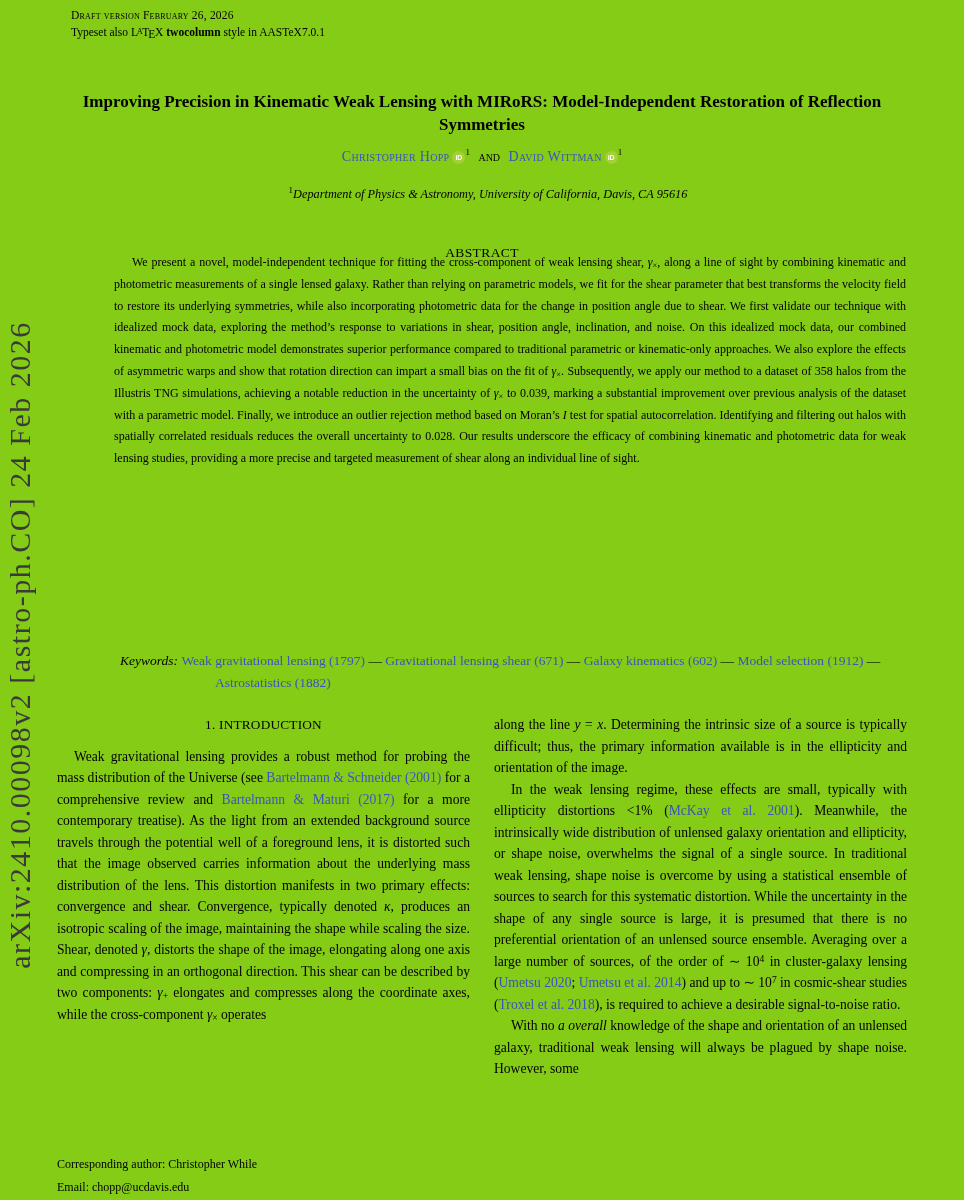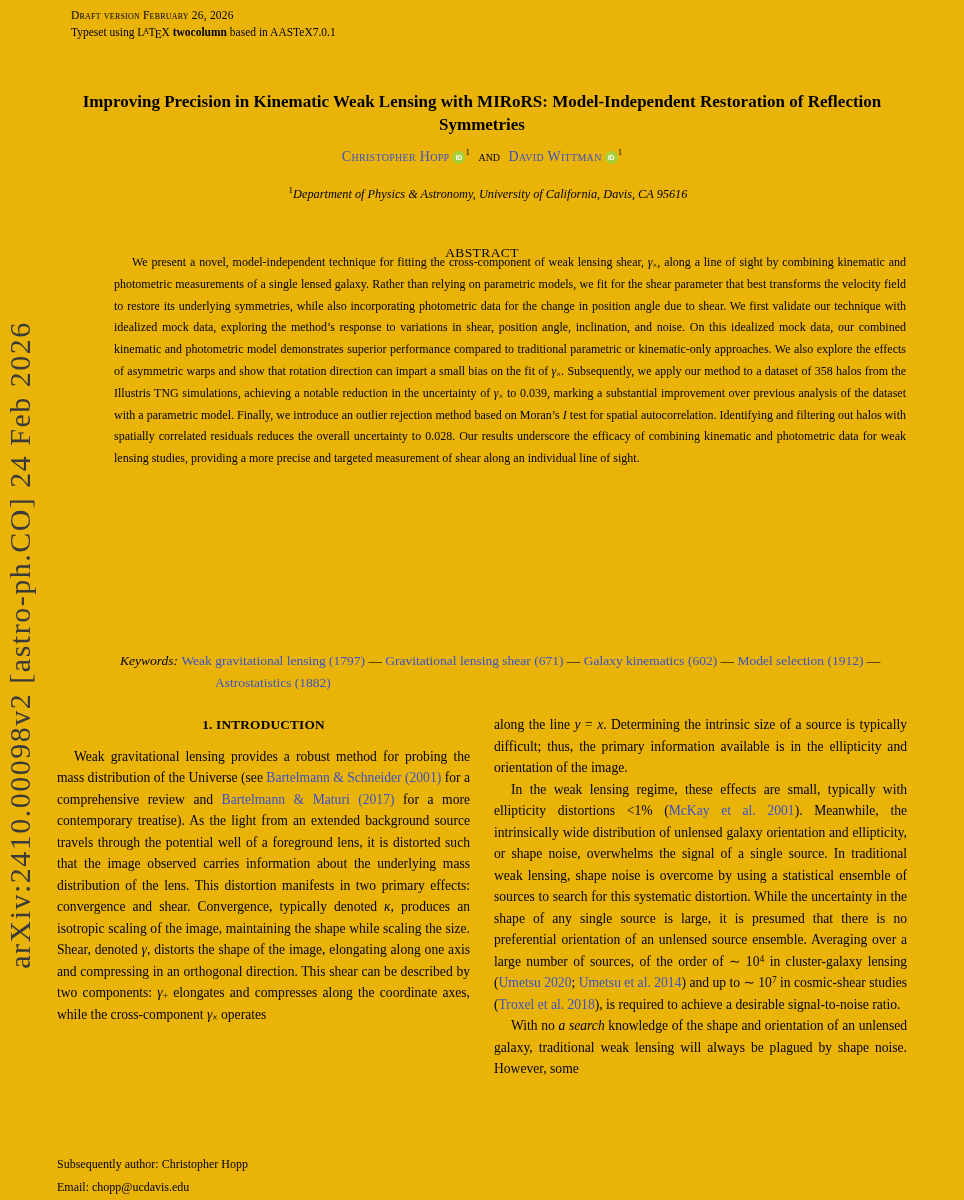--- a/index.html
+++ b/index.html
@@ -3,21 +3,21 @@
 <meta charset="utf-8">
 <style>
   :root{
     --link:#3b53c1;
     --orcid-green:#a6ce39;
     --watermark:#3a3a3a;
   }
   *{box-sizing:border-box;}
   html,body{margin:0;padding:0;background:#ffffff;}
   .page{
-    position:relative;width:964px;height:1200px;background:#eab308;
+    position:relative;width:964px;height:1200px;background:#84cc16;
     font-family:"Liberation Serif","DejaVu Serif",serif;color:#000;
     overflow:hidden;margin:0 auto;
   }
   
   .draft-header{position:absolute;left:71px;top:7px;font-size:11.5px;line-height:16px;}
   .draft-line{font-variant:small-caps;letter-spacing:.2px;}
   .typeset-line{margin-top:1px;}
   
   .arxiv-watermark{
     position:absolute;left:20px;top:645px;
@@ -49,21 +49,21 @@
     font-size:12px;line-height:21.8px;text-align:justify;text-indent:18px;hyphens:auto;
   }
   .keywords{
     position:absolute;left:120px;width:782px;top:650px;margin:0;
     font-size:13.5px;line-height:22px;padding-left:95px;text-indent:-95px;hyphens:auto;
   }
   
   .col{position:absolute;top:714px;width:413px;font-size:13.6px;line-height:21.5px;text-align:justify;}
   .col-left{left:57px;height:436px;overflow:hidden;}
   .col-right{left:494px;height:486px;overflow:hidden;font-family:Liberation Serif, serif;}
-  .section-heading{margin:0 0 10px 0;text-align:center;font-size:13.3px;font-weight:bold;letter-spacing:.2px;}
+  .section-heading{margin:0 0 10px 0;text-align:center;font-size:13.3px;font-weight:normal;letter-spacing:.2px;}
   .body-par{margin:0;hyphens:auto;}
   .indent{text-indent:17px;}
   
   .footnote{position:absolute;left:57px;top:1153px;width:413px;font-size:12px;line-height:22.5px;}
   .email{cursor:pointer;}
   
   .seg-link{color:var(--link,#3b53c1);cursor:pointer;}
   .seg-math{font-style:italic;}
   .seg-italic{font-style:italic;text-align:center;}
   .seg-bold{font-weight:bold;}
@@ -72,21 +72,21 @@
   .seg-lA{font-size:68%;vertical-align:0.28em;margin-left:-0.12em;margin-right:-0.06em;}
   .seg-lE{vertical-align:-0.18em;margin-left:-0.08em;margin-right:-0.02em;}
 </style>
 </head>
 <body>
 
 <div class="page">
 
   <header class="draft-header">
     <div class="draft-line">Draft version February 26, 2026</div>
-    <div class="typeset-line"><span>Typeset using L</span><span class="seg-lA">A</span><span>T</span><span class="seg-lE">E</span><span>X </span><span class="seg-bold">twocolumn</span><span> based in AASTeX7.0.1</span></div>
+    <div class="typeset-line"><span>Typeset also L</span><span class="seg-lA">A</span><span>T</span><span class="seg-lE">E</span><span>X </span><span class="seg-bold">twocolumn</span><span> style in AASTeX7.0.1</span></div>
   </header>
 
   <div class="arxiv-watermark">arXiv:2410.00098v2  [astro-ph.CO]  24 Feb 2026</div>
 
   <h1 class="title">Improving Precision in Kinematic Weak Lensing with MIRoRS: Model-Independent Restoration of Reflection Symmetries</h1>
 
   <div class="authors">
     <span class="author-name">Christopher Hopp</span><span class="orcid"><span>iD</span></span><sup class="affmark">1</sup>
     <span class="conj">and</span>
     <span class="author-name">David Wittman</span><span class="orcid"><span>iD</span></span><sup class="affmark">1</sup>
@@ -103,21 +103,21 @@
   <p class="keywords"><span class="seg-italic">Keywords: </span><span class="seg-link">Weak gravitational lensing (1797)</span><span> — </span><span class="seg-link">Gravitational lensing shear (671)</span><span> — </span><span class="seg-link">Galaxy kinematics (602)</span><span> — </span><span class="seg-link">Model selection (1912)</span><span> — </span><span class="seg-link">Astrostatistics (1882)</span></p>
 
   <section class="col col-left">
     <h3 class="section-heading">1. INTRODUCTION</h3>
     <p class="body-par indent"><span>Weak gravitational lensing provides a robust method for probing the mass distribution of the Universe (see </span><span class="seg-link">Bartelmann &amp; Schneider (2001)</span><span> for a comprehensive review and </span><span class="seg-link">Bartelmann &amp; Maturi (2017)</span><span> for a more contemporary treatise). As the light from an extended background source travels through the potential well of a foreground lens, it is distorted such that the image observed carries information about the underlying mass distribution of the lens. This distortion manifests in two primary effects: convergence and shear. Convergence, typically denoted </span><span class="seg-math">κ</span><span>, produces an isotropic scaling of the image, maintaining the shape while scaling the size. Shear, denoted </span><span class="seg-math">γ</span><span>, distorts the shape of the image, elongating along one axis and compressing in an orthogonal direction. This shear can be described by two components: </span><span class="seg-math">γ</span><span class="seg-sub">+</span><span> elongates and compresses along the coordinate axes, while the cross-component </span><span class="seg-math">γ</span><span class="seg-sub">×</span><span> operates</span></p>
   </section>
 
   <section class="col col-right">
     <p class="body-par"><span>along the line </span><span class="seg-math">y</span><span> = </span><span class="seg-math">x</span><span>. Determining the intrinsic size of a source is typically difficult; thus, the primary information available is in the ellipticity and orientation of the image.</span></p>
     <p class="body-par indent"><span>In the weak lensing regime, these effects are small, typically with ellipticity distortions &lt;1% (</span><span class="seg-link">McKay et al. 2001</span><span>). Meanwhile, the intrinsically wide distribution of unlensed galaxy orientation and ellipticity, or shape noise, overwhelms the signal of a single source. In traditional weak lensing, shape noise is overcome by using a statistical ensemble of sources to search for this systematic distortion. While the uncertainty in the shape of any single source is large, it is presumed that there is no preferential orientation of an unlensed source ensemble. Averaging over a large number of sources, of the order of ∼ 10</span><span class="seg-sup">4</span><span> in cluster-galaxy lensing (</span><span class="seg-link">Umetsu 2020</span><span>; </span><span class="seg-link">Umetsu et al. 2014</span><span>) and up to ∼ 10</span><span class="seg-sup">7</span><span> in cosmic-shear studies (</span><span class="seg-link">Troxel et al. 2018</span><span>), is required to achieve a desirable signal-to-noise ratio.</span></p>
-    <p class="body-par indent"><span>With no </span><span class="seg-italic">a search</span><span> knowledge of the shape and orientation of an unlensed galaxy, traditional weak lensing will always be plagued by shape noise. However, some</span></p>
+    <p class="body-par indent"><span>With no </span><span class="seg-italic">a overall</span><span> knowledge of the shape and orientation of an unlensed galaxy, traditional weak lensing will always be plagued by shape noise. However, some</span></p>
   </section>
 
   <footer class="footnote">
-    <div>Subsequently author: Christopher Hopp</div>
+    <div>Corresponding author: Christopher While</div>
     <div><span>Email: </span><span class="email">chopp@ucdavis.edu</span></div>
   </footer>
 
 </div>
 
 </body></html>

